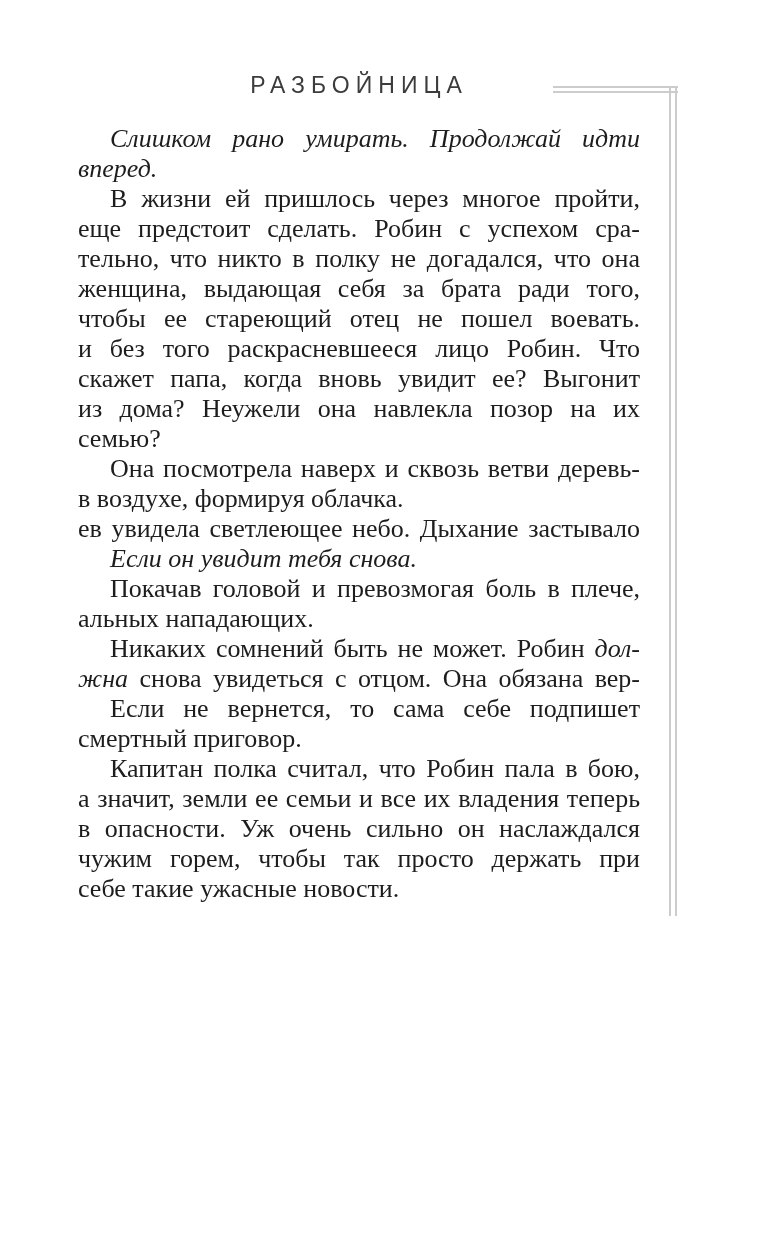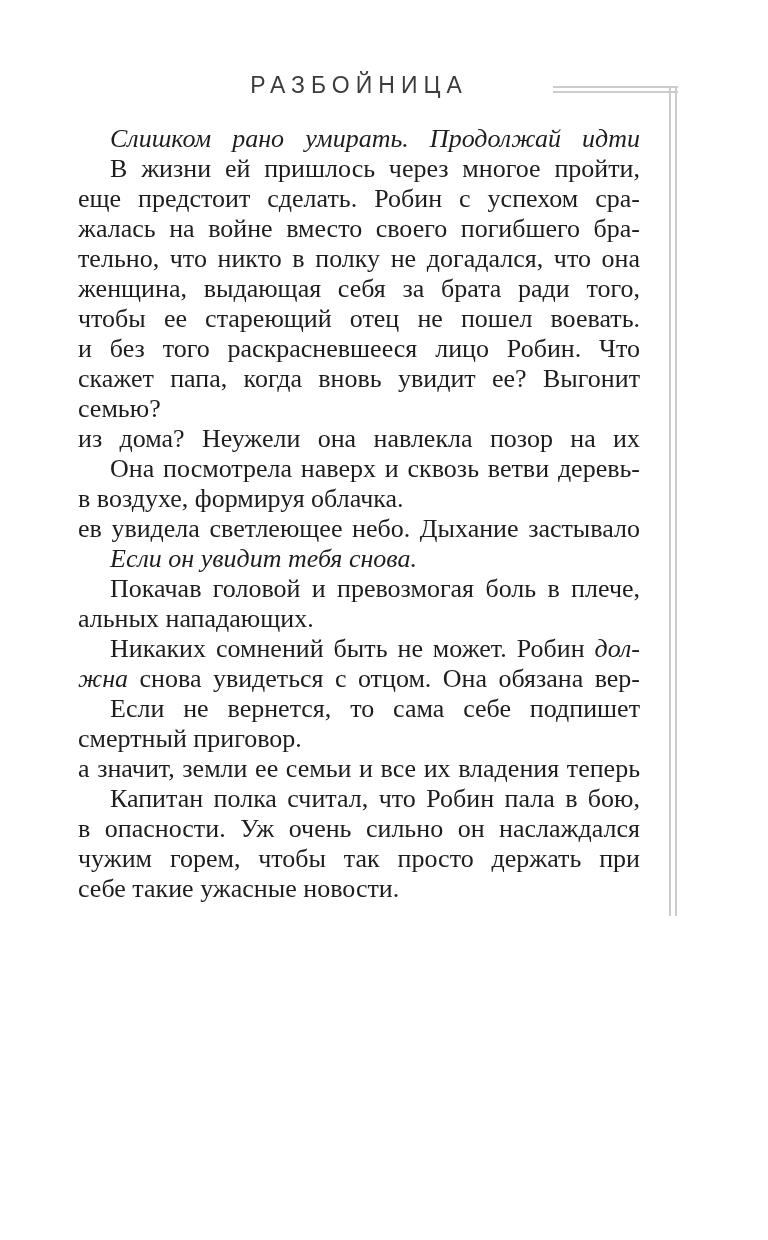--- a/index.html
+++ b/index.html
@@ -79,42 +79,42 @@
 
 <div class="page">
 
   <div class="running-head">РАЗБОЙНИЦА</div>
 
   <div class="rule-h"></div>
   <div class="rule-v"></div>
 
   <div class="text-block">
       <div class="line indent just"><span class="it">Слишком рано умирать. Продолжай идти</span></div>
+      <div class="line"><span class="it">вперед.</span></div>
       <div class="line indent just"><span>В жизни ей пришлось через многое пройти,</span></div>
       <div class="line just"><span>еще предстоит сделать. Робин с успехом сра-</span></div>
-      <div class="line just"><span>жалась на войне вместо своего погибшего бра-</span></div>
       <div class="line just"><span>тельно, что никто в полку не догадался, что она</span></div>
       <div class="line just"><span>женщина, выдающая себя за брата ради того,</span></div>
       <div class="line just"><span>чтобы ее стареющий отец не пошел воевать.</span></div>
       <div class="line just"><span>и без того раскрасневшееся лицо Робин. Что</span></div>
       <div class="line just"><span>скажет папа, когда вновь увидит ее? Выгонит</span></div>
+      <div class="line just"><span>из дома? Неужели она навлекла позор на их</span></div>
       <div class="line"><span>семью?</span></div>
-      <div class="line just"><span>из дома? Неужели она навлекла позор на их</span></div>
       <div class="line indent just"><span>Она посмотрела наверх и сквозь ветви деревь-</span></div>
       <div class="line"><span>в воздухе, формируя облачка.</span></div>
       <div class="line just"><span>ев увидела светлеющее небо. Дыхание застывало</span></div>
       <div class="line indent"><span class="it">Если он увидит тебя снова.</span></div>
       <div class="line indent just"><span>Покачав головой и превозмогая боль в плече,</span></div>
       <div class="line"><span>альных нападающих.</span></div>
       <div class="line indent just"><span>Никаких сомнений быть не может. Робин </span><span class="it">дол-</span></div>
       <div class="line just"><span class="it">жна</span><span> снова увидеться с отцом. Она обязана вер-</span></div>
       <div class="line indent just"><span>Если не вернется, то сама себе подпишет</span></div>
       <div class="line"><span>смертный приговор.</span></div>
+      <div class="line indent just"><span>Капитан полка считал, что Робин пала в бою,</span></div>
       <div class="line just"><span>а значит, земли ее семьи и все их владения теперь</span></div>
-      <div class="line indent just"><span>Капитан полка считал, что Робин пала в бою,</span></div>
       <div class="line just"><span>в опасности. Уж очень сильно он наслаждался</span></div>
       <div class="line just"><span>чужим горем, чтобы так просто держать при</span></div>
       <div class="line"><span>себе такие ужасные новости.</span></div>
     </div>
 
   <div class="page-number">– 13 –</div>
 
   <svg class="vine" viewBox="0 0 232 125" xmlns="http://www.w3.org/2000/svg">
     <g fill="none" stroke="#555555" stroke-linecap="round">
 

